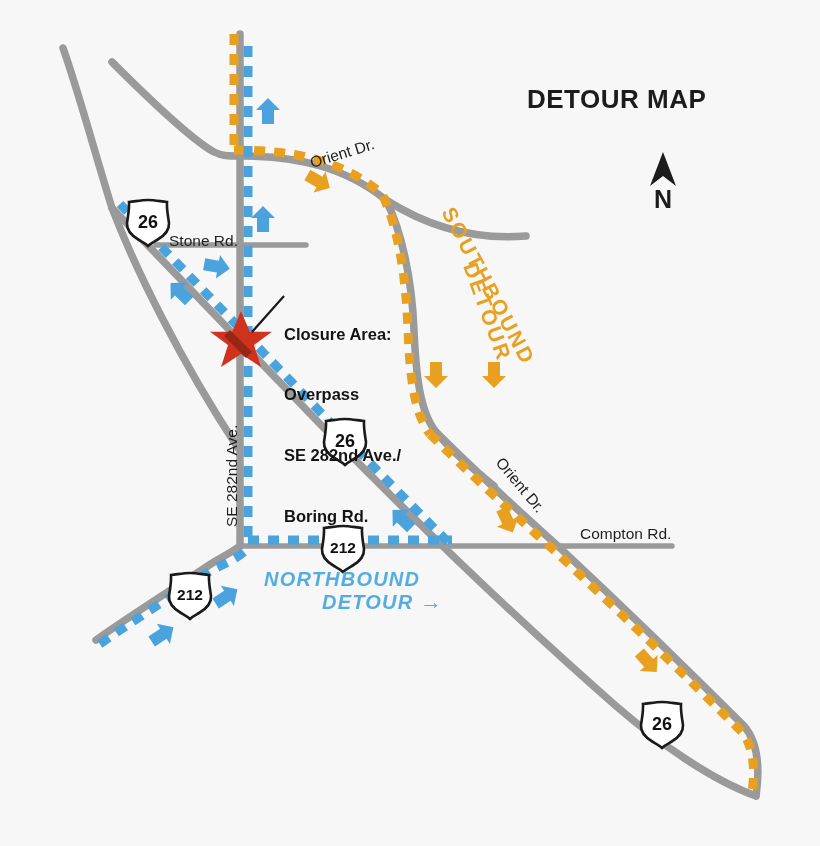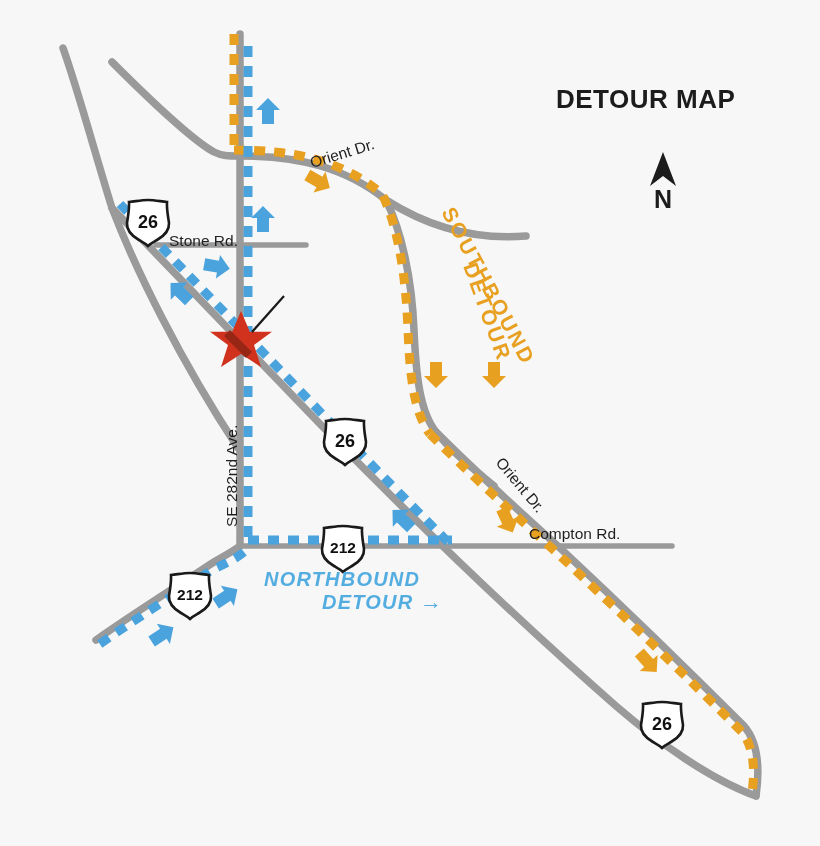--- a/index.html
+++ b/index.html
@@ -26,21 +26,20 @@
     position: absolute;
     font-family: "Liberation Sans", sans-serif;
     white-space: pre;
     color: #1a1a1a;
   }
   #title-text {
     font-size: 26px;
     font-weight: bold;
     letter-spacing: 0.5px;
     color: #1c1c1c;
-    margin-left: 29px;
   }
   #north-letter {
     font-size: 25px;
     font-weight: bold;
     color: #1c1c1c;
   }
   .road-label {
     font-size: 15.5px;
     color: #1f1f1f;
     font-weight: normal;
@@ -215,20 +214,26 @@
 
     <text class="road-label" transform="translate(237,527) rotate(-90)" font-family="Liberation Sans, sans-serif" font-size="15.5" fill="#1f1f1f" text-anchor="start">SE 282nd Ave.</text>
   </svg>
 
   <div class="map-label" id="title-text" style="left:527px; top:84px;">DETOUR MAP</div>
 
   <div class="map-label" id="north-letter" style="left:654px; top:185px;">N</div>
 
   <div class="map-label road-label" style="left:169px; top:232px;">Stone Rd.</div>
 
-  <div class="map-label road-label" style="left:529px; top:525px;text-align:center;">Compton Rd.</div>
-
+  <div class="map-label road-label" style="left:580px; top:525px;text-align:center;">Compton Rd.</div>
+
+  <div class="map-label" id="callout-text" style="left:284px; top:283px;">
+    <div>Closure Area:</div>
+    <div>Overpass</div>
+    <div>SE 282nd Ave./</div>
+    <div>Boring Rd.</div>
+  </div>
 
   <div class="map-label detour-word-nb" style="left:264px; top:568px;">NORTHBOUND</div>
   <div class="map-label detour-word-nb" style="left:322px; top:591px;">DETOUR</div>
   <div class="map-label detour-word-nb" style="left:420px; top:589px; font-size:22px;">→</div>
 
 </div>
 
 </body></html>

